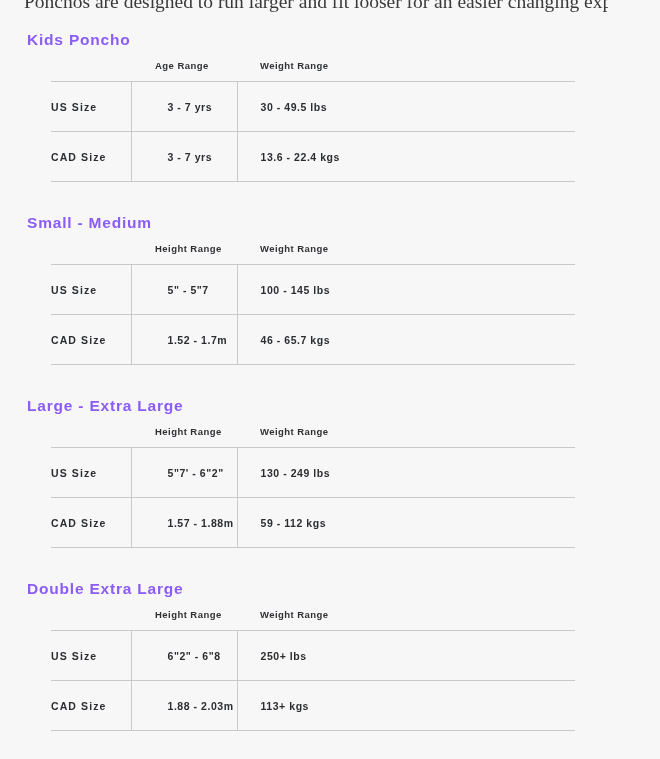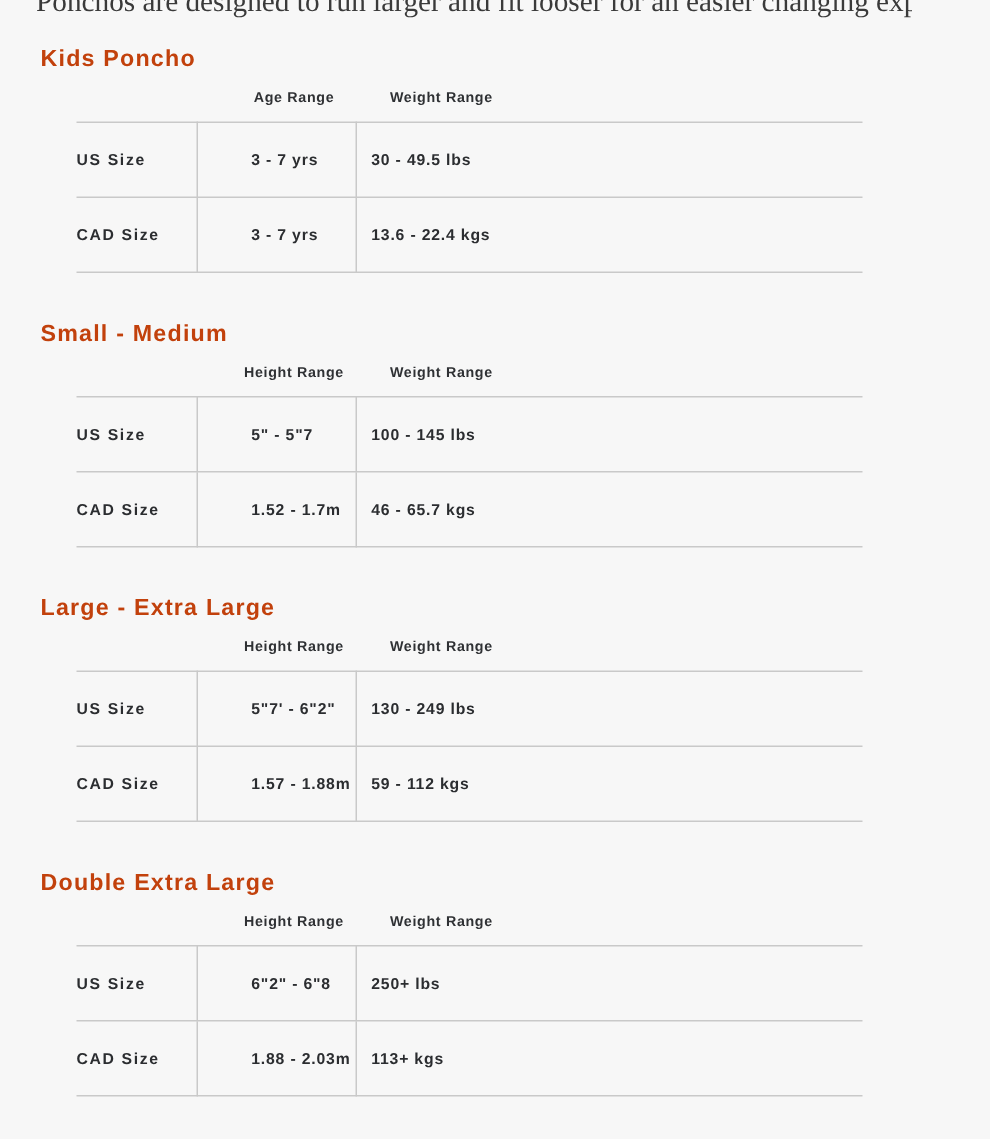--- a/index.html
+++ b/index.html
@@ -50,21 +50,21 @@
   .section + .section {
     margin-top: 18px;
   }
 
   .section-title {
     margin: 0 0 0 27px;
     padding-top: 12px;
     font-size: 15.5px;
     font-weight: 700;
     letter-spacing: 0.8px;
-    color: #c2410c;
+    color: #8b5cf6;
     line-height: 22px;
   }
 
   .size-table {
     width: 524px;
     margin: 9px 0 0 51px;
     border-collapse: collapse;
     table-layout: fixed;
   }
 
@@ -76,21 +76,21 @@
     font-size: 9.5px;
     font-weight: 700;
     letter-spacing: 0.45px;
     color: #2f3134;
     text-align: left;
     padding: 0 0 10px 0;
     border: none;
     background: transparent;
   }
   .size-table thead th.h-label { padding-left: 0; }
-  .size-table thead th.h-a     { padding-left: 24px; text-align: center; }
+  .size-table thead th.h-a     { padding-left: 24px; }
   .size-table thead th.h-b     { padding-left: 23px; }
 
   .size-table tbody td {
     height: 47px;
     font-size: 10.5px;
     font-weight: 700;
     letter-spacing: 0.55px;
     color: #2b2d30;
     border-top: 1px solid #c9c9c9;
     border-bottom: 1px solid #c9c9c9;
@@ -105,21 +105,21 @@
     padding-left: 0;
     letter-spacing: 1.1px;
     border-right: 1px solid #c9c9c9;
     margin-left: 32px;
   }
   .size-table tbody td.cell-a {
     padding-left: 36px;
     border-right: 1px solid #c9c9c9;
   }
   .size-table tbody td.cell-b {
-    padding-left: 10px;
+    padding-left: 23px;
   }
 </style>
 </head>
 <body>
 
 <div class="intro-clip">
   <div class="intro-text">Ponchos are designed to run larger and fit looser for an easier changing exp</div>
 </div>
 
 <div class="sheet">

